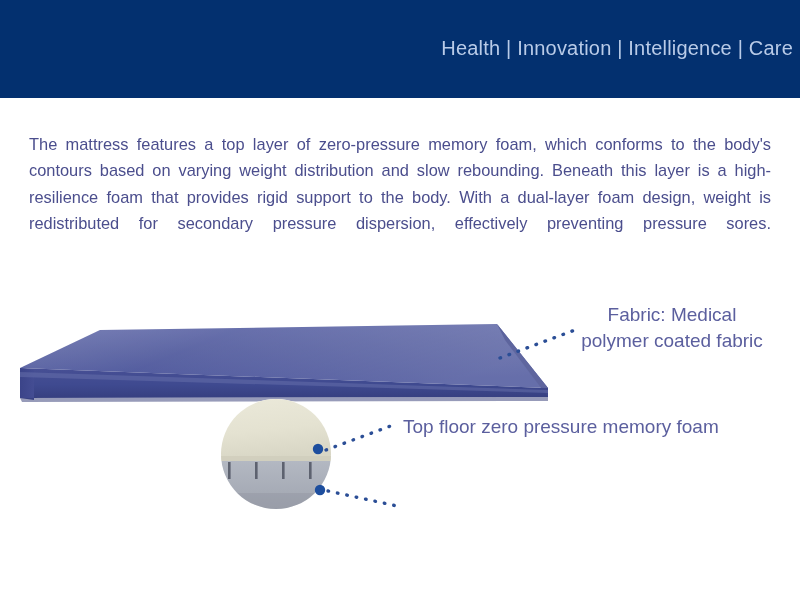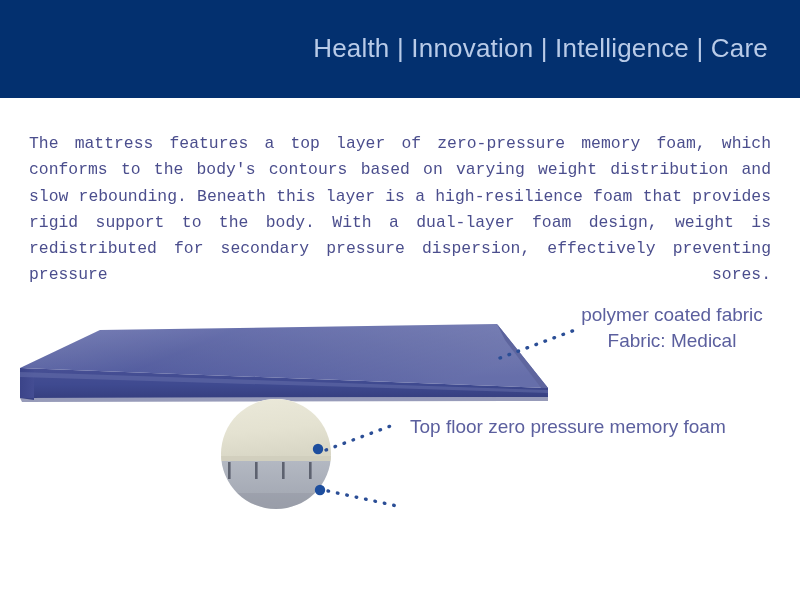--- a/index.html
+++ b/index.html
@@ -23,42 +23,41 @@
   #header-banner {
     position: absolute;
     left: 0;
     top: 0;
     width: 800px;
     height: 98px;
     background: #03306f;
   }
   #header-title {
     position: absolute;
-    right: 32px;
+    right: 7px;
     top: 35px;
-    font-size: 26px;
+    font-size: 20px;
     line-height: 26px;
     letter-spacing: 0.2px;
     color: #b9cbe8;
     white-space: nowrap;
     text-align: left;
   }
 
   
   #body-paragraph {
     position: absolute;
     left: 29px;
     top: 131px;
     width: 742px;
     font-size: 16.4px;
     line-height: 26.3px;
     color: #4b4e8d;
     text-align: justify;
     text-justify: inter-word;
-    font-family: Liberation Mono, monospace;
   }
   #body-paragraph::after {
     content: "";
     display: inline-block;
     width: 100%;
   }
 
   
   #illustration {
     position: absolute;
@@ -84,21 +83,20 @@
   #label-fabric {
     left: 556px;
     top: 302px;
     width: 232px;
     text-align: center;
     white-space: normal;
   }
   #label-top-foam {
     left: 403px;
     top: 414px;
-    margin-left: 7px;
   }
   #label-elastic-foam {
     left: 403px;
     top: 494px;
   }
 </style>
 </head>
 <body>
 
 <div id="slide">
@@ -190,20 +188,20 @@
       </g>
 
       <g fill="#1d4e9e">
         <circle cx="318" cy="189" r="5.2"></circle>
         <circle cx="320" cy="230" r="5.2"></circle>
       </g>
     </svg>
   </div>
 
   <div class="callout-label" id="label-fabric">
+    <div>Fabric: Medical</div>
     <div>polymer coated fabric</div>
-    <div>Fabric: Medical</div>
   </div>
 
   <div class="callout-label" id="label-top-foam">Top floor zero pressure memory foam</div>
 
 
 </div>
 
 </body></html>

